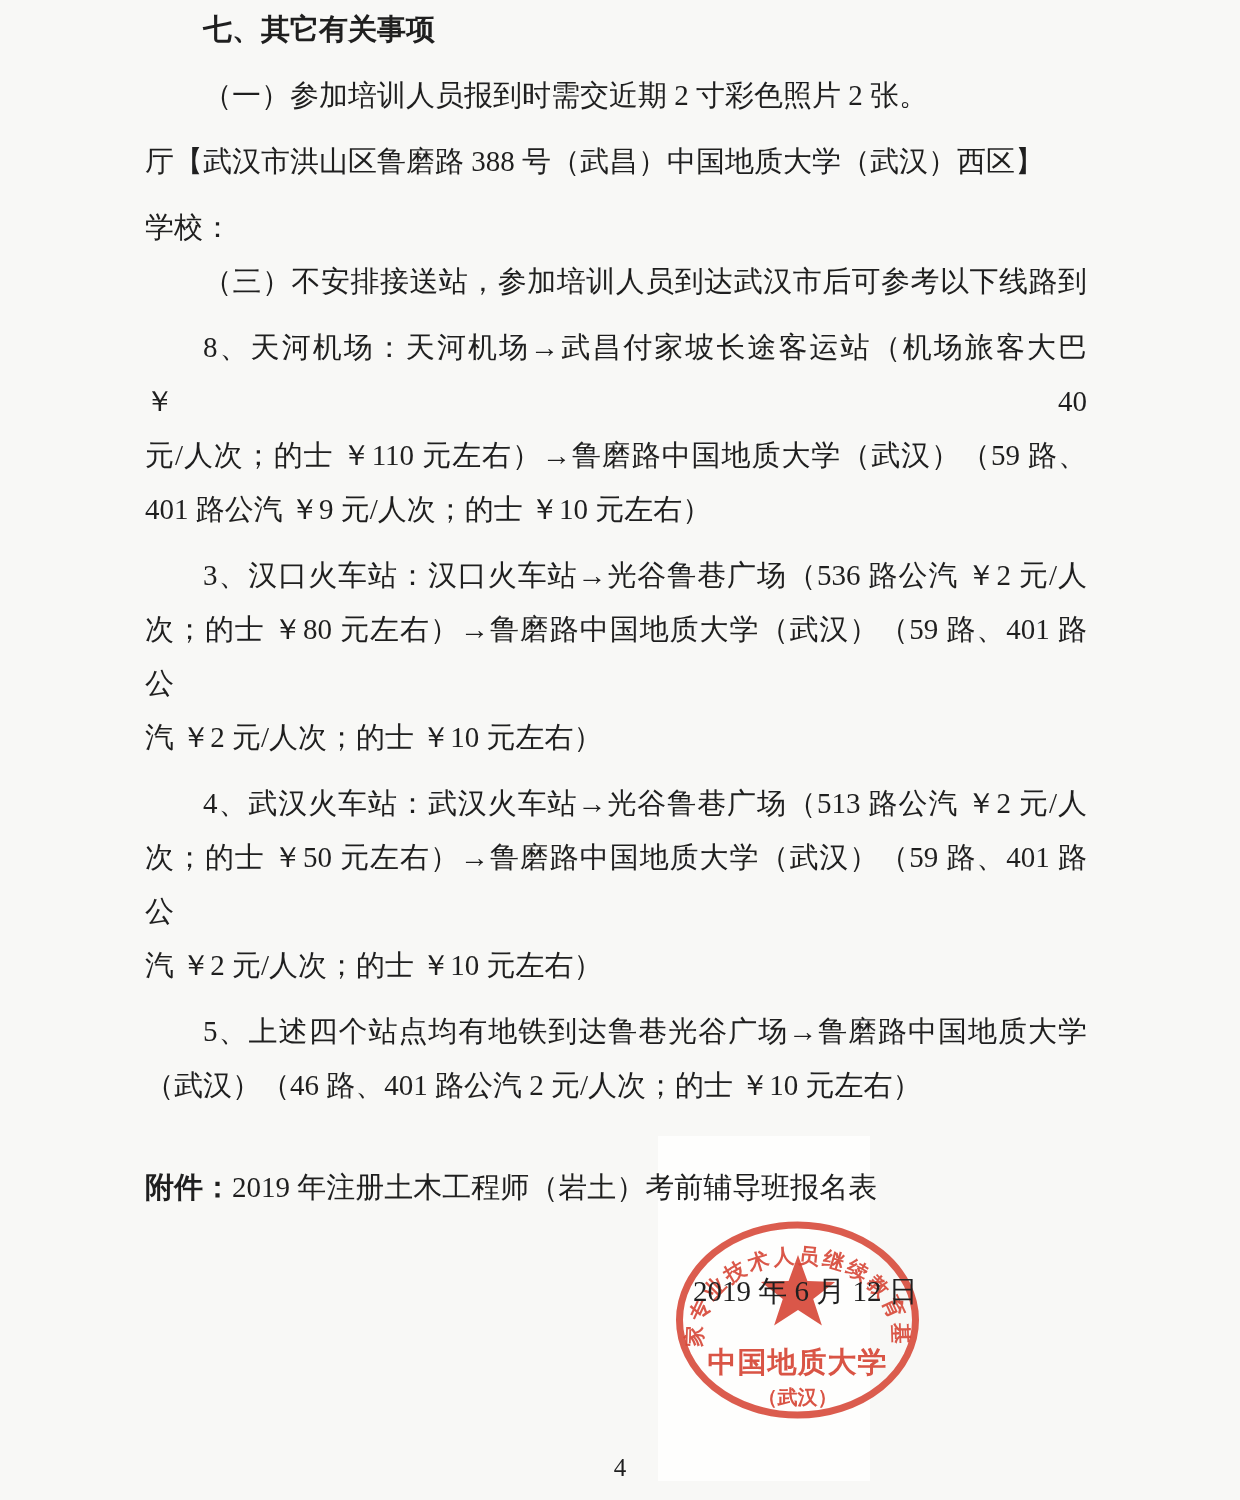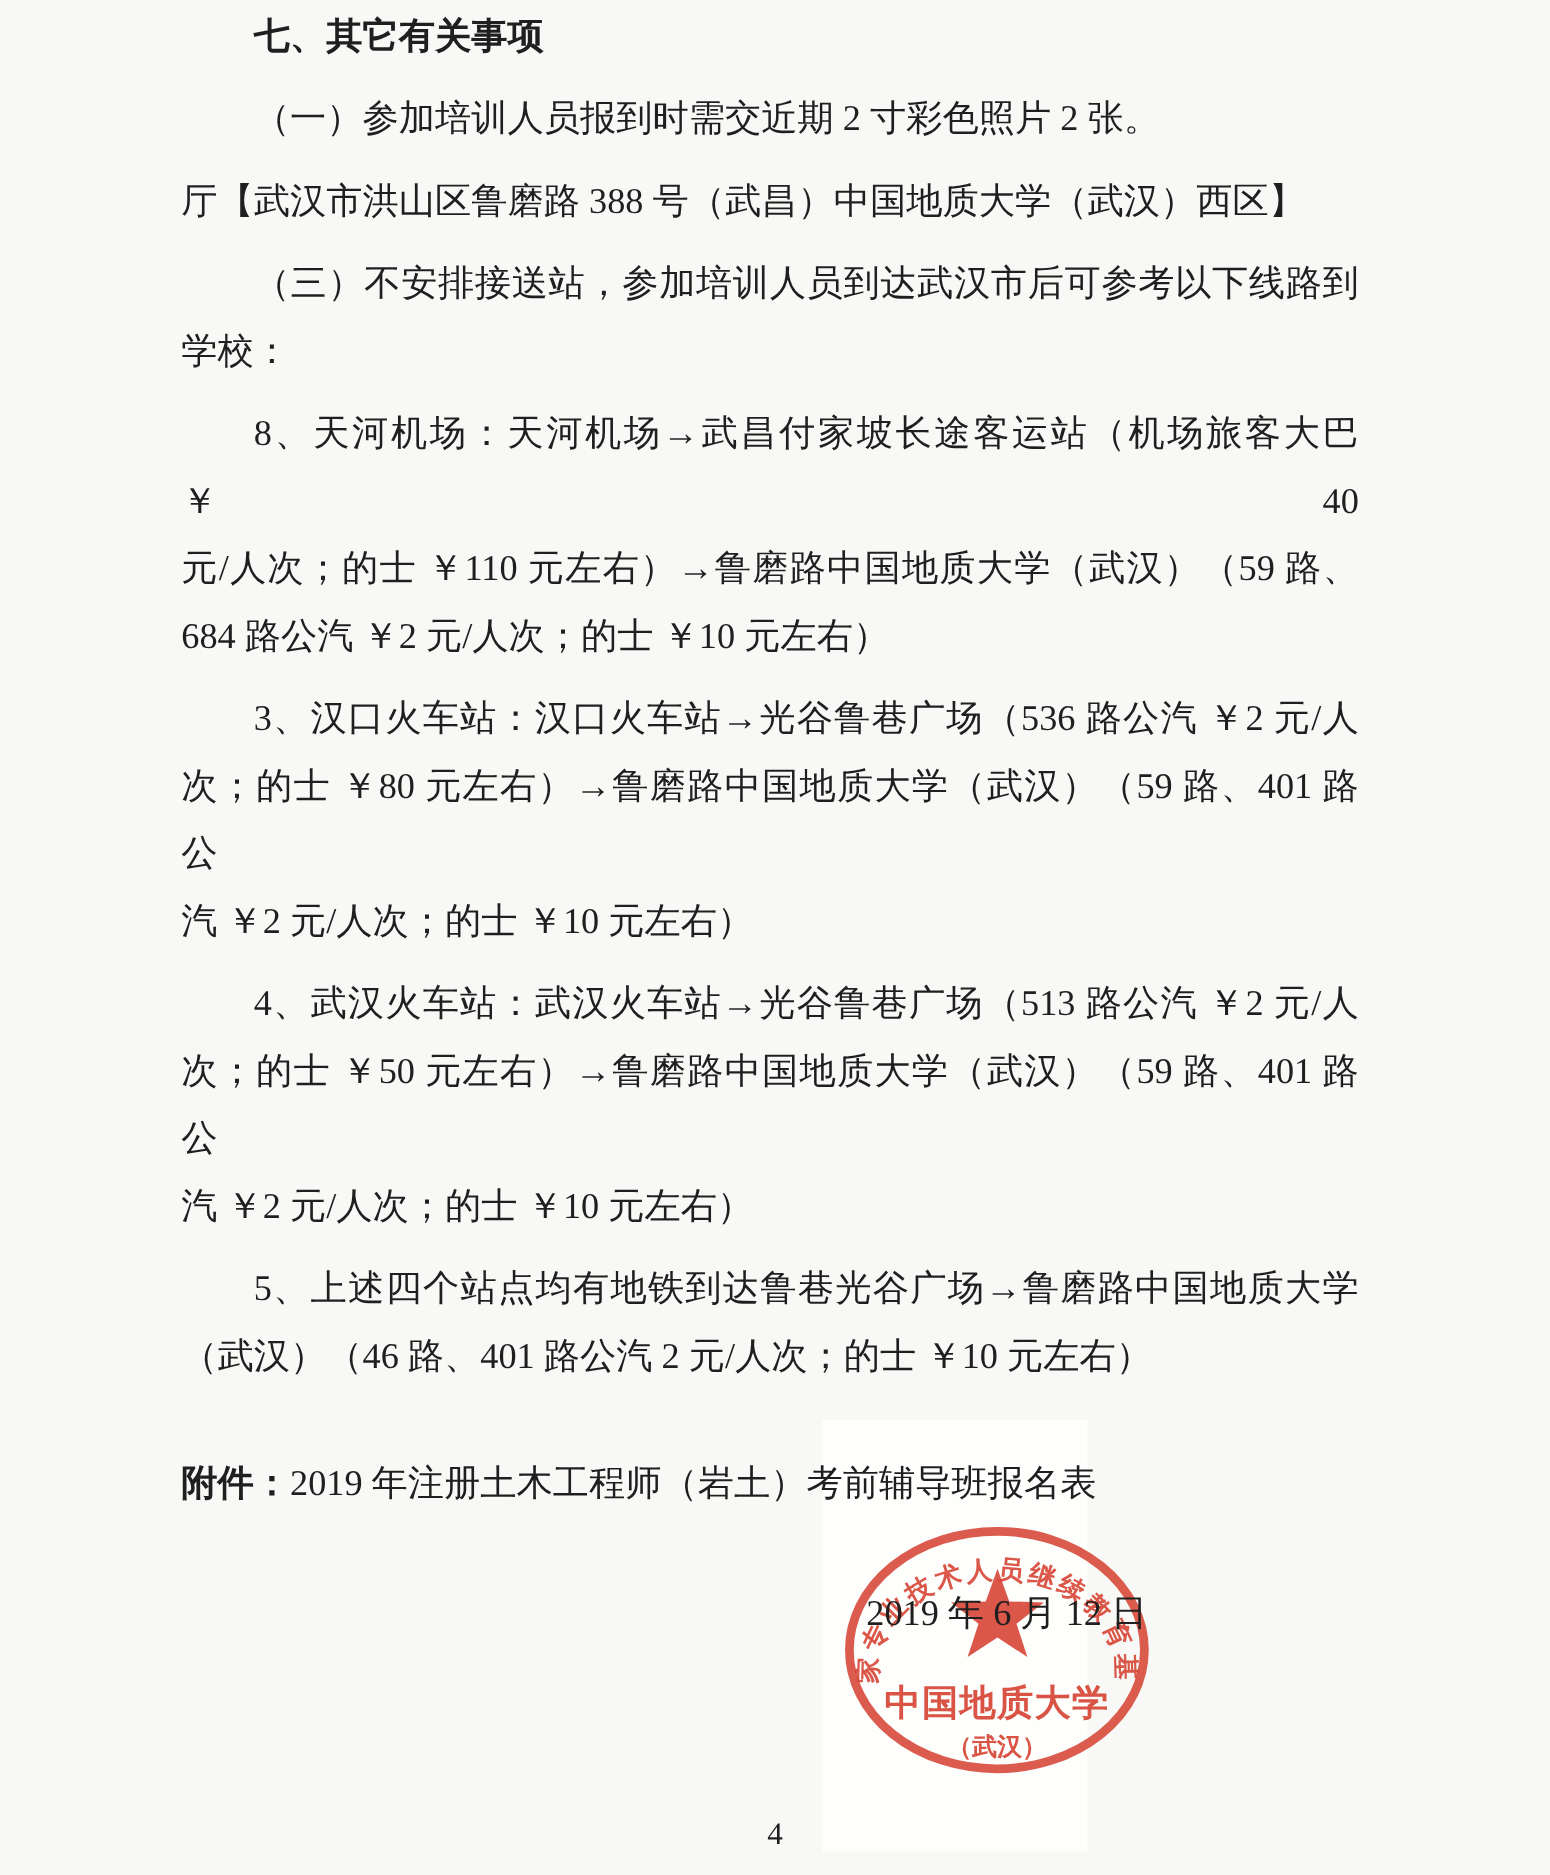--- a/index.html
+++ b/index.html
@@ -103,27 +103,27 @@
         <div class="para bold">
           <div class="line first last">七、其它有关事项</div>
         </div>
         <div class="para">
           <div class="line first last">（一）参加培训人员报到时需交近期 2 寸彩色照片 2 张。</div>
         </div>
         <div class="para">
           <div class="line last">厅【武汉市洪山区鲁磨路 388 号（武昌）中国地质大学（武汉）西区】</div>
         </div>
         <div class="para">
+          <div class="line last">学校：</div>
           <div class="line first">（三）不安排接送站，参加培训人员到达武汉市后可参考以下线路到</div>
-          <div class="line last">学校：</div>
         </div>
         <div class="para">
           <div class="line first">8、天河机场：天河机场→武昌付家坡长途客运站（机场旅客大巴 ￥40</div>
           <div class="line">元/人次；的士 ￥110 元左右）→鲁磨路中国地质大学（武汉）（59 路、</div>
-          <div class="line last">684 路公汽 ￥2 元/人次；的士 ￥10 元左右）</div>
+          <div class="line last">401 路公汽 ￥9 元/人次；的士 ￥10 元左右）</div>
         </div>
         <div class="para">
         </div>
         <div class="para">
           <div class="line first">3、汉口火车站：汉口火车站→光谷鲁巷广场（536 路公汽 ￥2 元/人</div>
           <div class="line">次；的士 ￥80 元左右）→鲁磨路中国地质大学（武汉）（59 路、401 路公</div>
           <div class="line last">汽 ￥2 元/人次；的士 ￥10 元左右）</div>
         </div>
         <div class="para">
           <div class="line first">4、武汉火车站：武汉火车站→光谷鲁巷广场（513 路公汽 ￥2 元/人</div>

